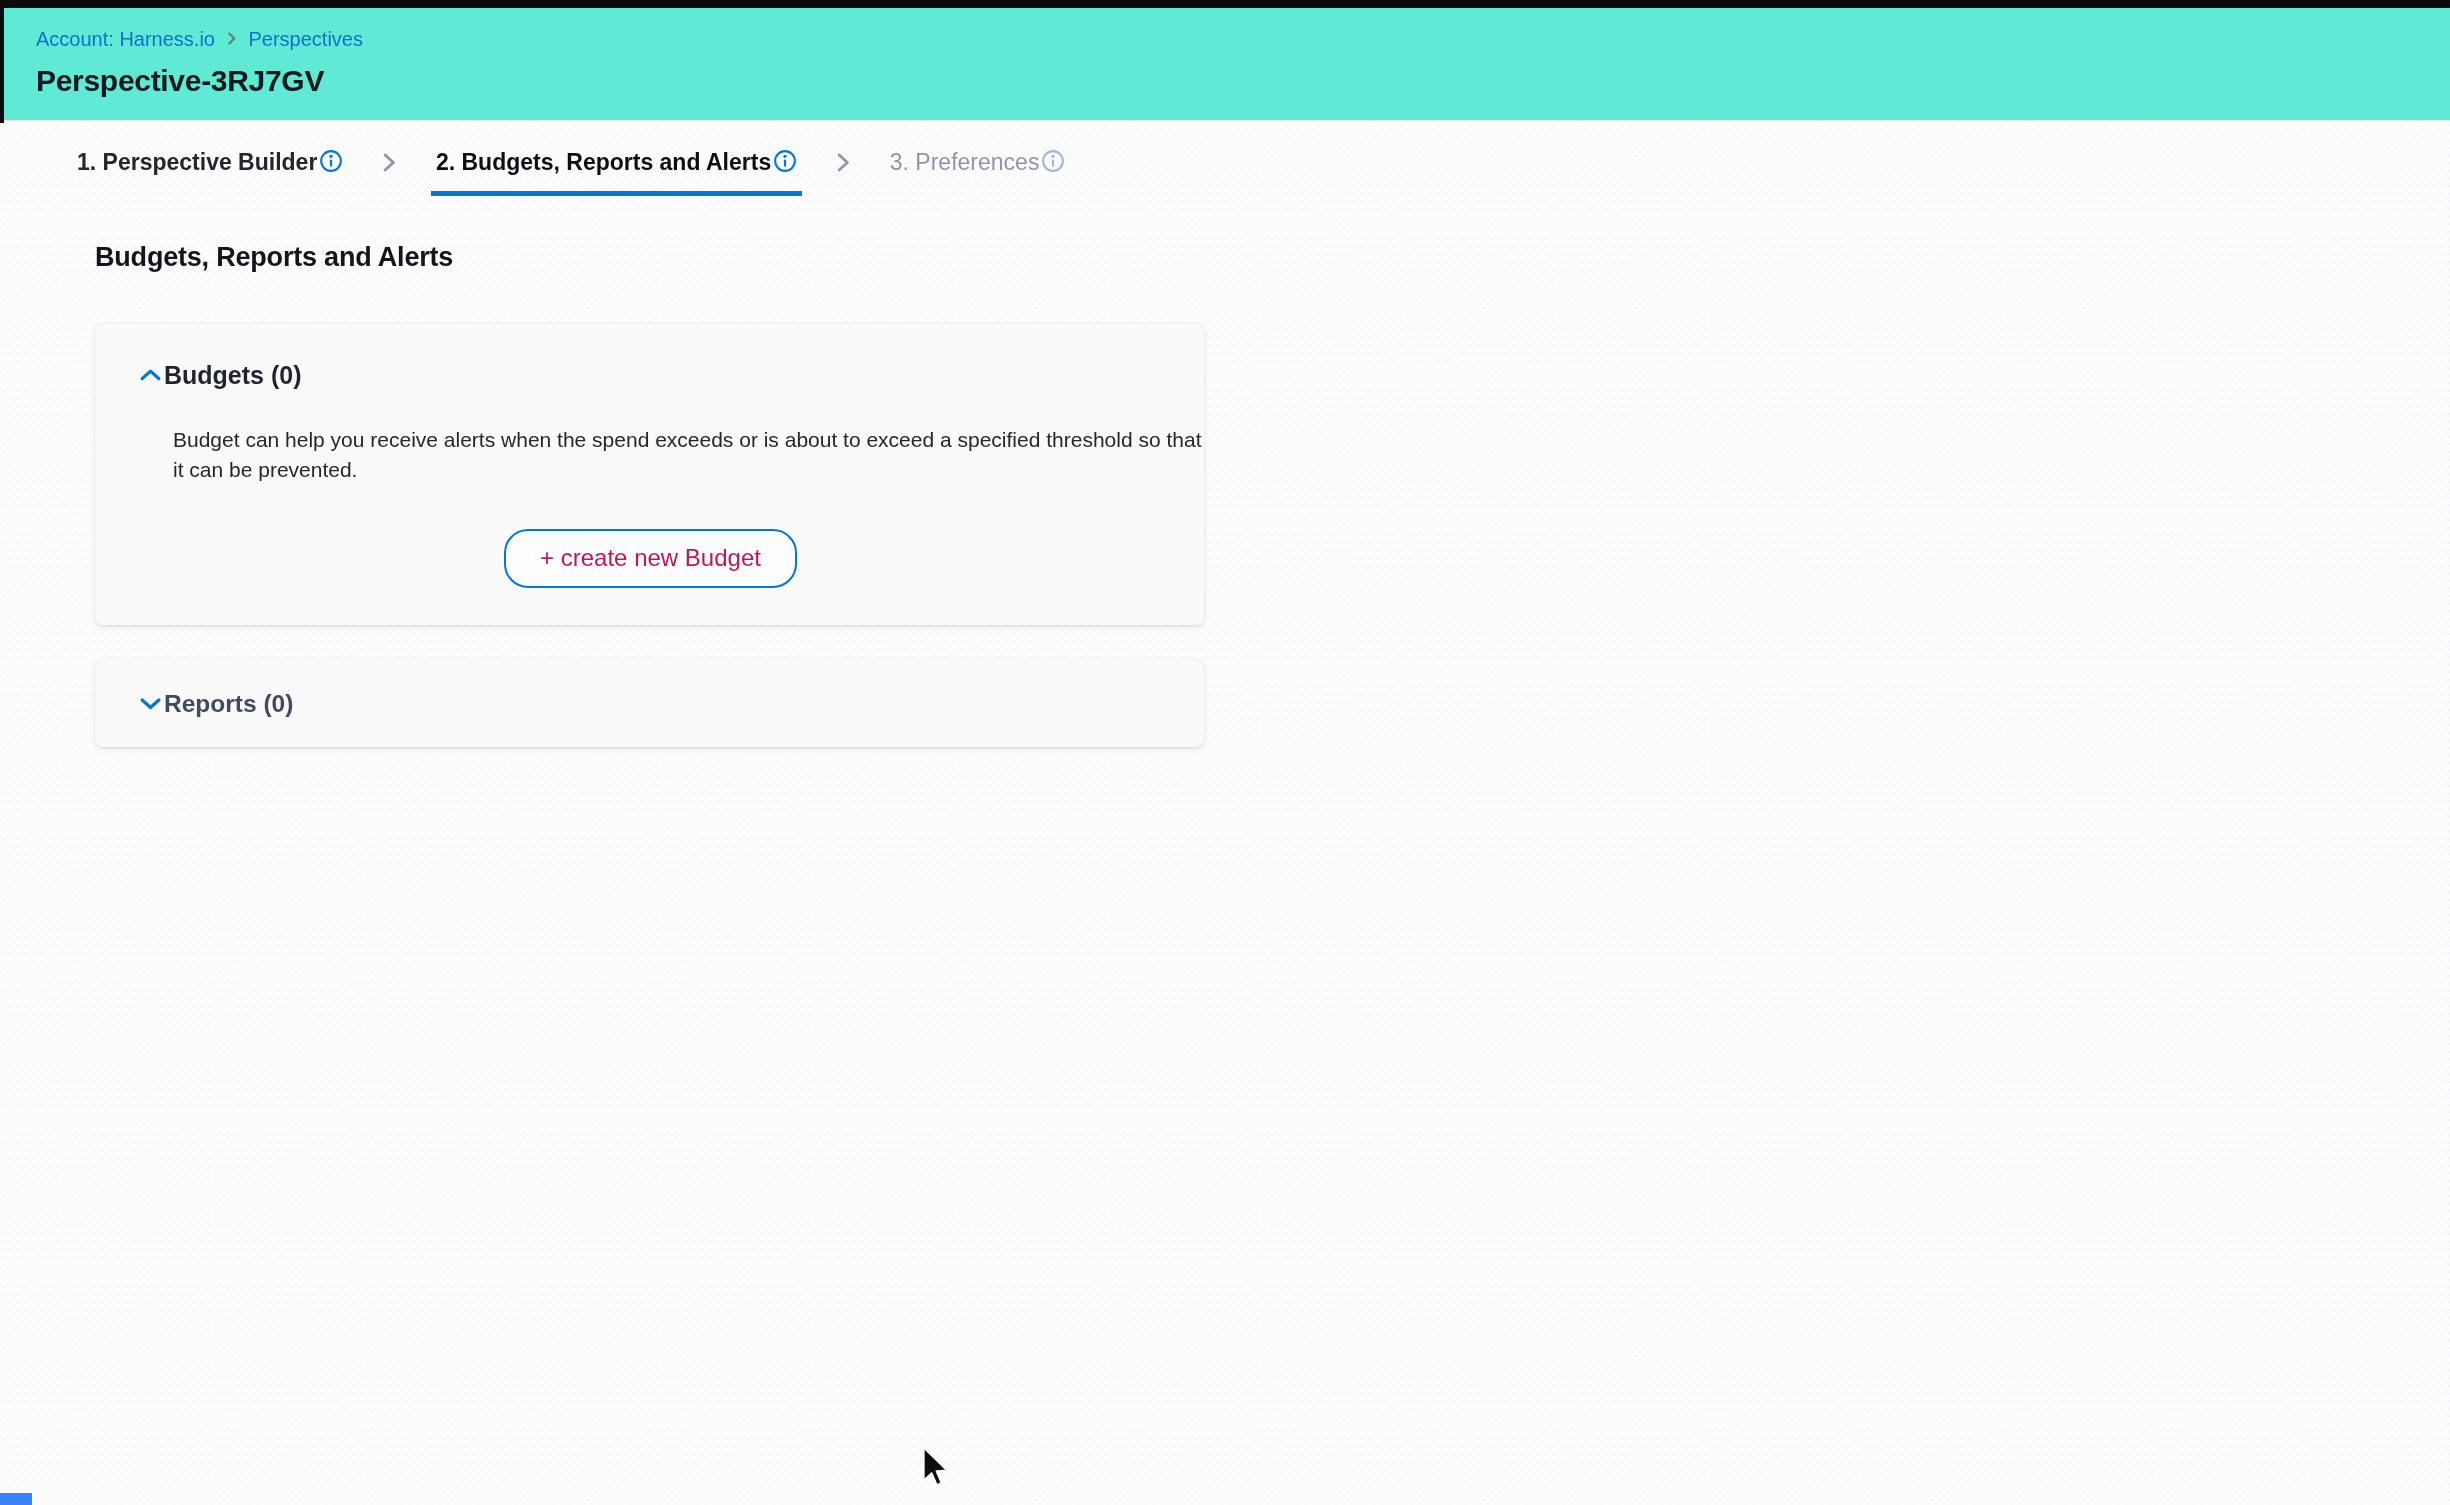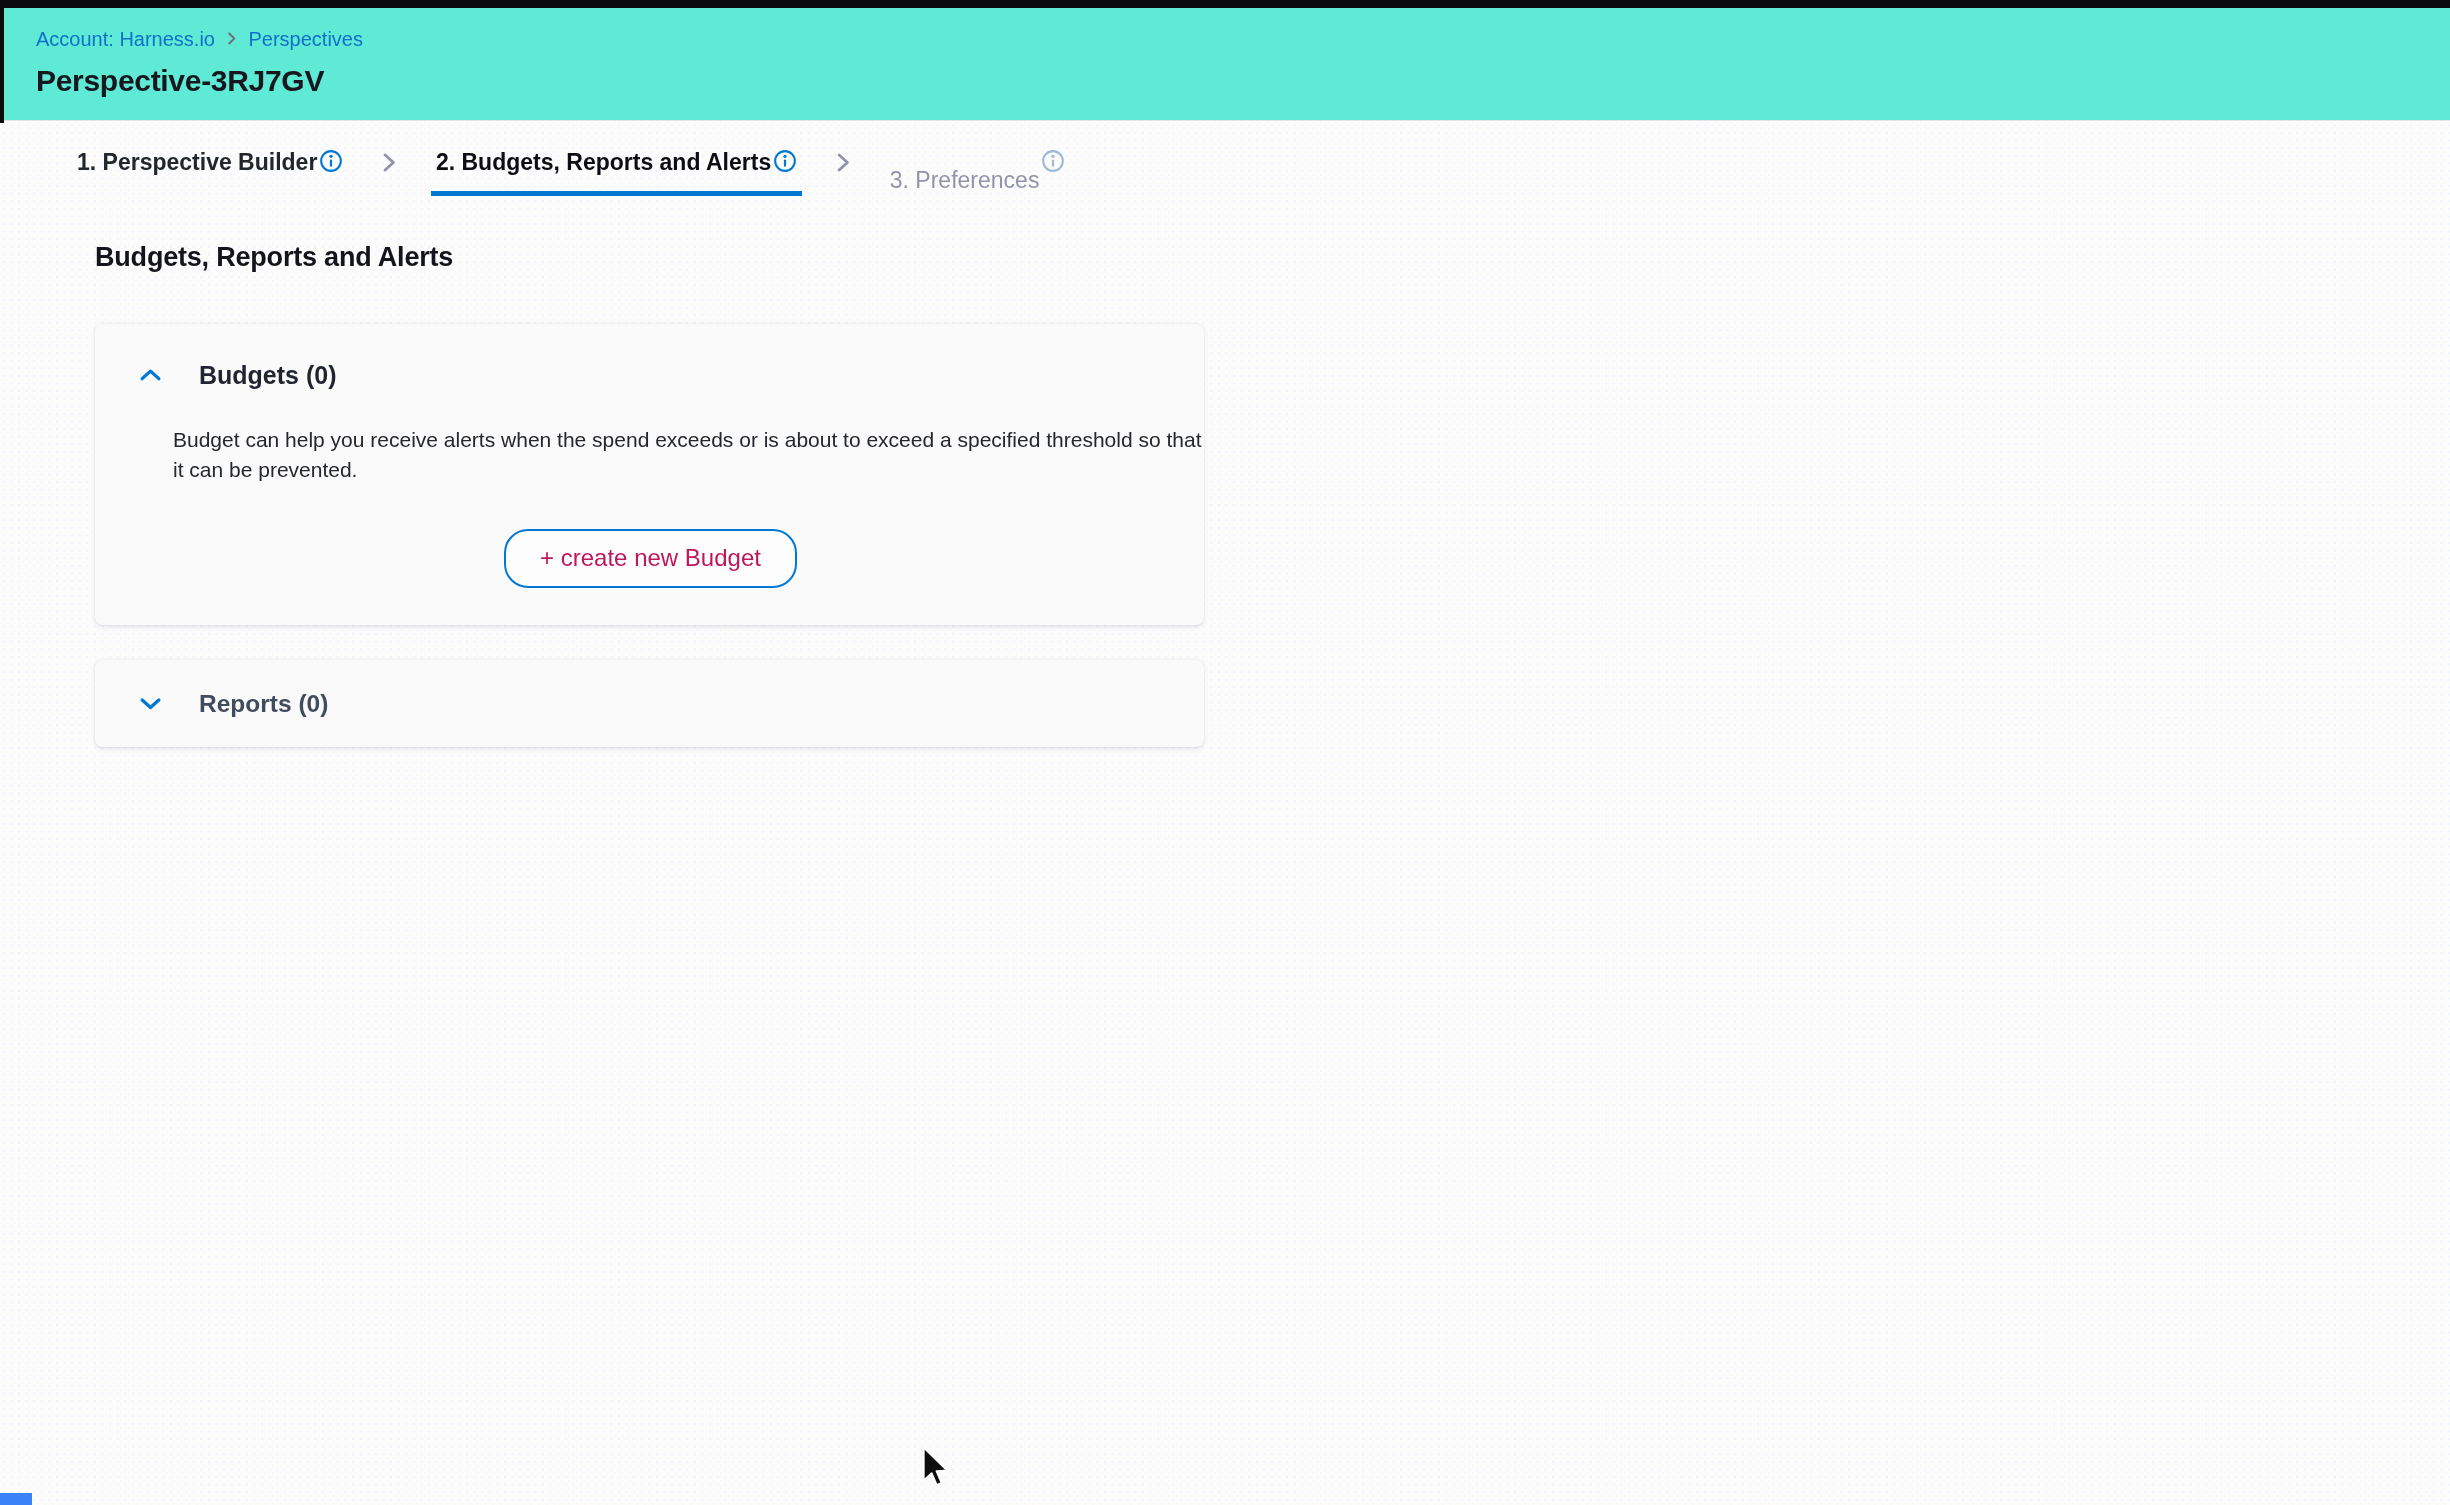--- a/index.html
+++ b/index.html
@@ -29,36 +29,36 @@
   .crumb-sep{color:#6b7280;display:flex;align-items:center;}
   .page-title{position:absolute;left:36px;top:56px;font-size:30px;font-weight:700;color:#17171f;letter-spacing:-0.3px;}
 
   
   .tabbar{position:absolute;top:135px;left:72px;display:flex;align-items:flex-start;gap:32px;}
   .tab{display:flex;align-items:flex-start;gap:2px;font-size:23px;padding:13.5px 5px 20px 5px;cursor:pointer;}
   .tab .num-label{white-space:nowrap;}
   .tab-completed .num-label{color:#22272d;font-weight:600;}
   .tab-active{border-bottom:5px solid #0278d5;padding-bottom:15px;}
   .tab-active .num-label{color:#0d0d14;font-weight:700;}
-  .tab-upcoming .num-label{color:#9293ab;font-weight:500;margin-top:18px;}
+  .tab-upcoming .num-label{color:#9293ab;font-weight:500;}
   .tab-sep{display:flex;align-items:center;padding-top:15px;color:#9293ab;}
   .info-icon{display:inline-flex;}
 
   
   .content{position:absolute;top:215px;left:0;width:2450px;}
   .section-heading{margin:27px 0 0 95px;font-size:27px;font-weight:700;color:#14141c;letter-spacing:-0.2px;}
 
   .card{
     width:1109px;margin-left:95px;box-sizing:border-box;
     background:#fafafa;border-radius:7.6px;
     box-shadow:0 1.7px 5px rgba(40,41,61,0.10), 0 0.8px 1.7px rgba(40,41,61,0.06);
   }
   .card-budgets{margin-top:51px;padding:37px 41px 37px 43px;}
   .card-collapsed{margin-top:35px;height:87px;padding:0 41px 0 43px;display:flex;align-items:center;}
-  .card-head{display:flex;align-items:center;gap:36px;cursor:pointer;text-align:center;}
+  .card-head{display:flex;align-items:center;gap:1px;cursor:pointer;text-align:center;}
   .card-title{font-size:25px;font-weight:700;color:#1f2430;}
   .card-title-dim{font-size:24.5px;font-weight:700;color:#414b5e;}
   .chev{display:inline-flex;}
 
   .card-desc{
     margin:35px 0 0 35px;width:1029px;
     font-size:21px;line-height:30px;color:#24272c;
   }
   .btn-row{text-align:center;margin-top:44px;}
   .create-budget-btn{

